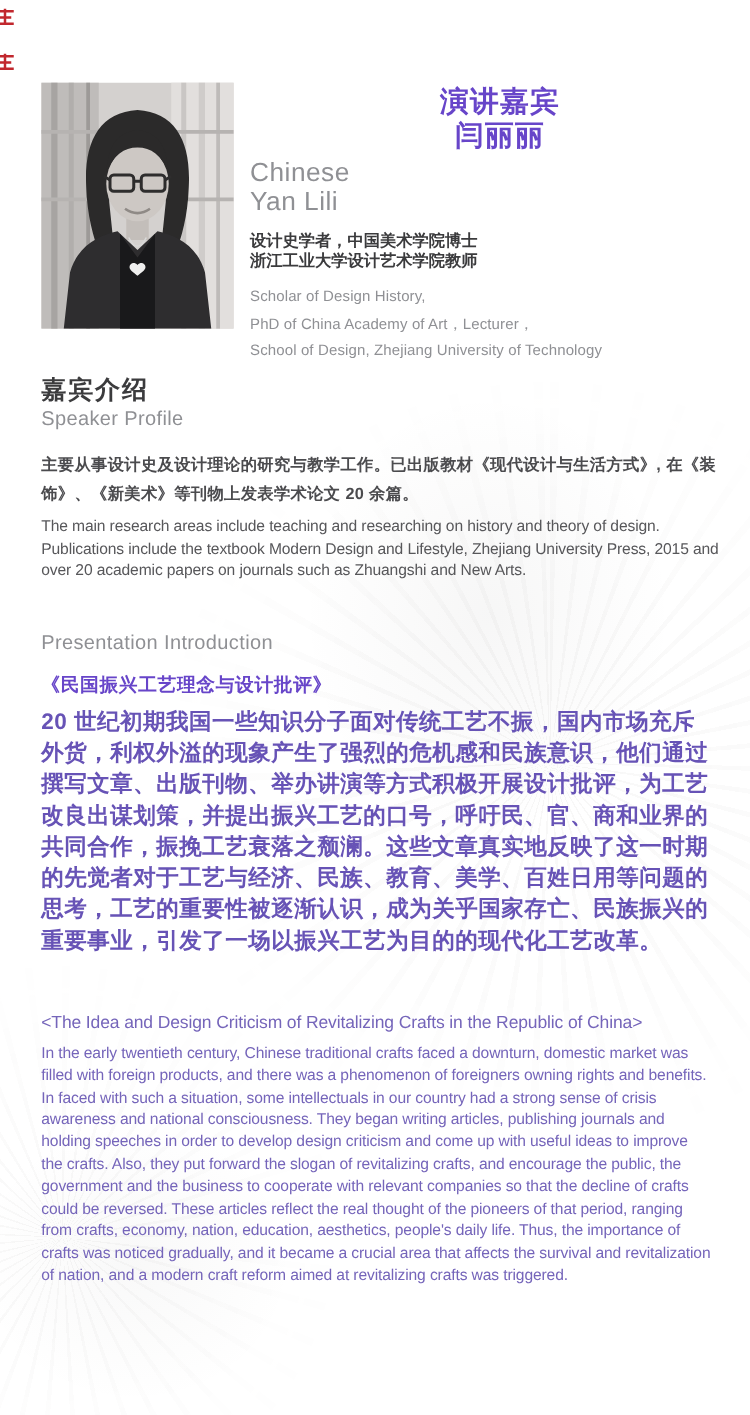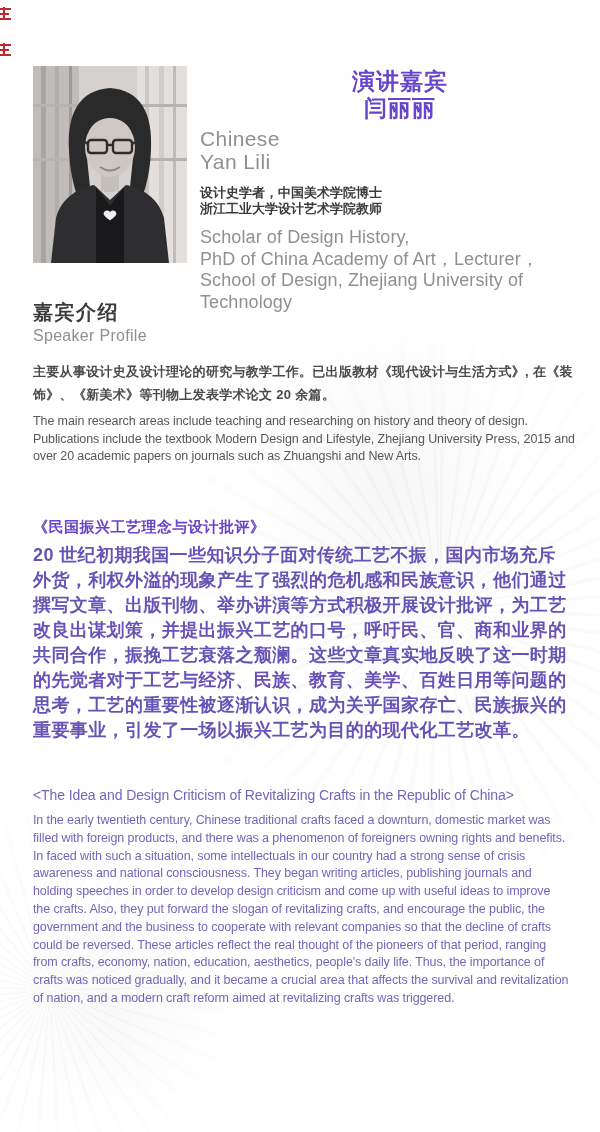--- a/index.html
+++ b/index.html
@@ -43,21 +43,21 @@
     text-align:center;
   }
   .en-role,.en-name{
     font-size:21px;font-weight:400;line-height:23px;letter-spacing:0.4px;
     color:var(--gray_text,#8f9094);
   }
   .en-role{margin-top:5px;}
   .zh-title-lines{margin-top:12px;}
   .zh-title-line{font-size:13px;font-weight:bold;line-height:16px;color:var(--dark_text,#3b3b3d);}
   .en-title-lines{margin-top:10px;}
-  .en-title-line{font-size:18px;line-height:21.5px;color:var(--gray_text,#8f9094);letter-spacing:0.1px;}
+  .en-title-line{font-size:12px;line-height:21.5px;color:var(--gray_text,#8f9094);letter-spacing:0.1px;}
 
   
   .section{position:absolute;left:33px;width:540px;}
   #profile-section{top:300px;}
   #presentation-section{top:503px;}
   .sec-zh-heading{font-size:20px;font-weight:bold;line-height:24px;letter-spacing:1.5px;color:var(--dark_text,#3b3b3d);}
   .sec-en-heading{font-size:16px;line-height:20px;margin-top:2px;letter-spacing:0.3px;color:var(--gray_text,#929296);}
 
   .profile-zh-body{
     margin-top:14px;font-size:13px;font-weight:600;line-height:23px;
@@ -161,19 +161,20 @@
   </div>
 
   <div class="section" id="profile-section">
     <div class="sec-zh-heading">嘉宾介绍</div>
     <div class="sec-en-heading">Speaker Profile</div>
     <div class="profile-zh-body">主要从事设计史及设计理论的研究与教学工作。已出版教材《现代设计与生活方式》, 在《装饰》、《新美术》等刊物上发表学术论文 20 余篇。</div>
     <div class="profile-en-body">The main research areas include teaching and researching on history and theory of design. Publications include the textbook Modern Design and Lifestyle, Zhejiang University Press, 2015 and over 20 academic papers on journals such as Zhuangshi and New Arts.</div>
   </div>
 
   <div class="section" id="presentation-section">
+    <div class="sec-en-heading">Presentation Introduction</div>
     <div class="pres-zh-title">《民国振兴工艺理念与设计批评》</div>
     <div class="pres-zh-body">20 世纪初期我国一些知识分子面对传统工艺不振，国内市场充斥外货，利权外溢的现象产生了强烈的危机感和民族意识，他们通过撰写文章、出版刊物、举办讲演等方式积极开展设计批评，为工艺改良出谋划策，并提出振兴工艺的口号，呼吁民、官、商和业界的共同合作，振挽工艺衰落之颓澜。这些文章真实地反映了这一时期的先觉者对于工艺与经济、民族、教育、美学、百姓日用等问题的思考，工艺的重要性被逐渐认识，成为关乎国家存亡、民族振兴的重要事业，引发了一场以振兴工艺为目的的现代化工艺改革。</div>
     <div class="pres-en-title">&lt;The Idea and Design Criticism of Revitalizing Crafts in the Republic of China&gt;</div>
     <div class="pres-en-body">In the early twentieth century, Chinese traditional crafts faced a downturn, domestic market was filled with foreign products, and there was a phenomenon of foreigners owning rights and benefits. In faced with such a situation, some intellectuals in our country had a strong sense of crisis awareness and national consciousness. They began writing articles, publishing journals and holding speeches in order to develop design criticism and come up with useful ideas to improve the crafts. Also, they put forward the slogan of revitalizing crafts, and encourage the public, the government and the business to cooperate with relevant companies so that the decline of crafts could be reversed. These articles reflect the real thought of the pioneers of that period, ranging from crafts, economy, nation, education, aesthetics, people's daily life. Thus, the importance of crafts was noticed gradually, and it became a crucial area that affects the survival and revitalization of nation, and a modern craft reform aimed at revitalizing crafts was triggered.</div>
   </div>
 
 </div>
 
 </body></html>

